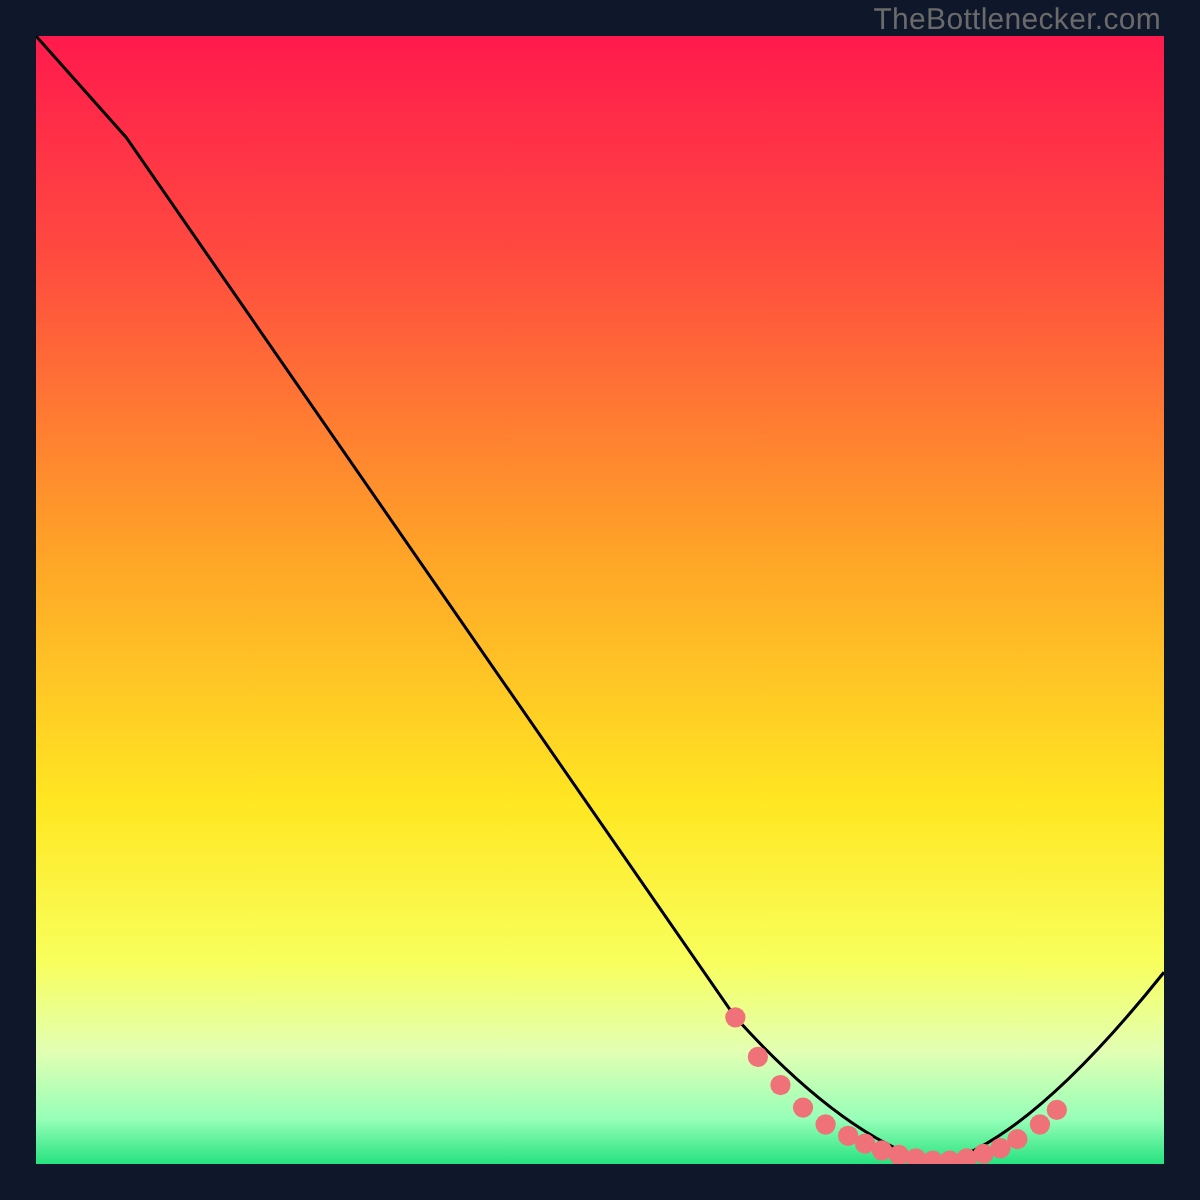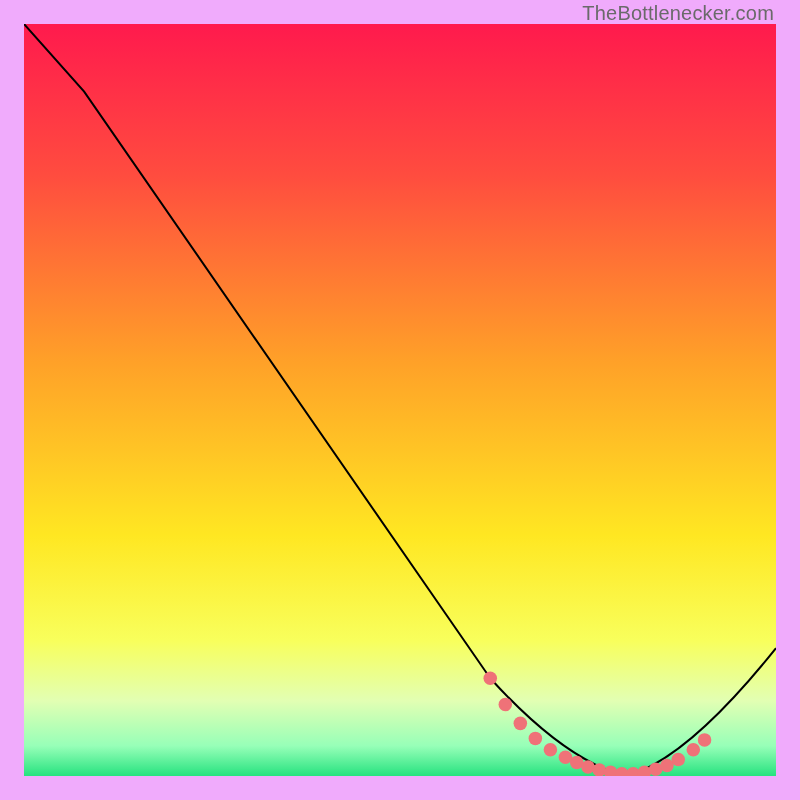--- a/index.html
+++ b/index.html
@@ -8,21 +8,21 @@
     width: 800px;
     height: 800px;
     background: #000;
     overflow: hidden;
     font-family: Arial, Helvetica, sans-serif;
   }
   .stage {
     position: relative;
     width: 800px;
     height: 800px;
-    background: #f0abfc;
+    background: #0f172a;
   }
   .plot {
     position: absolute;
     left: 24px;
     top: 24px;
     width: 752px;
     height: 752px;
   }
   .gradient {
     position: absolute;

